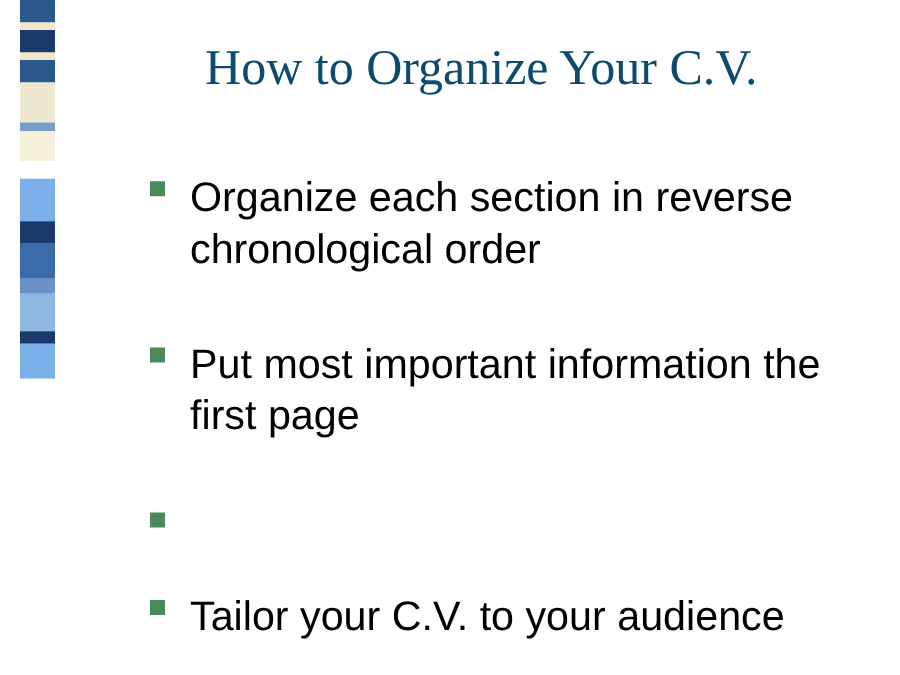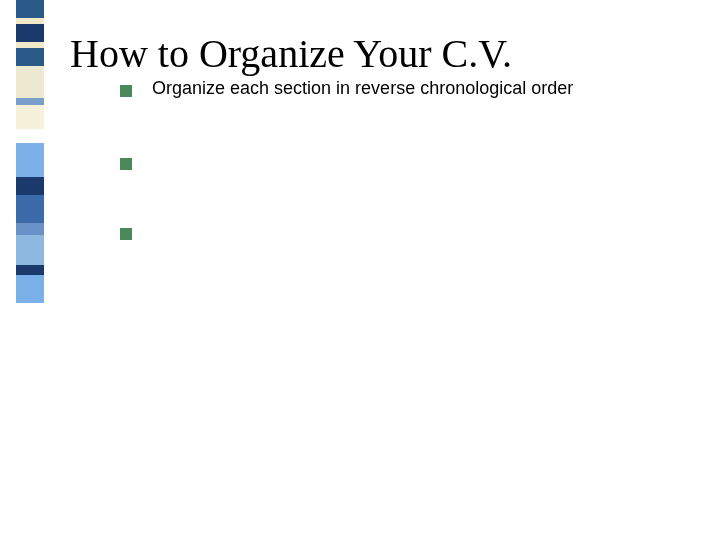--- a/index.html
+++ b/index.html
@@ -29,41 +29,43 @@
     }
     .content {
       position: absolute;
       left: 70px;
       top: 30px;
       right: 20px;
     }
     .title {
       font-family: "Times New Roman", Times, serif;
       font-size: 40px;
-      color: #000000;
+      color: #0c4a6e;
+      margin-bottom: 60px;
+      text-align: center;
       font-weight: normal;
     }
     .bullets {
       padding-left: 50px;
     }
     .bullet-item {
       display: flex;
       align-items: flex-start;
       margin-bottom: 50px;
     }
     .bullet-icon {
       width: 12px;
       height: 12px;
       background: #4a8a5a;
       margin-top: 8px;
       margin-right: 20px;
       flex-shrink: 0;
     }
     .bullet-text {
-      font-size: 18px;
+      font-size: 33px;
       color: #000;
       line-height: 1.25;
     }
   </style>
 </head>
 <body>
 
 <div class="sidebar" id="sidebar">
     <div class="sidebar-block" style="background: rgb(42, 90, 138); height: 18px;"></div>
     <div class="sidebar-block" style="background: rgb(240, 232, 200); height: 6px;"></div>
@@ -86,18 +88,23 @@
 
 <div class="content">
   <h1 class="title">How to Organize Your C.V.</h1>
   <div class="bullets" id="bullets">
       <div class="bullet-item">
         <div class="bullet-icon"></div>
         <div class="bullet-text">Organize each section in reverse chronological order</div>
       </div>
       <div class="bullet-item">
         <div class="bullet-icon"></div>
+        <div class="bullet-text">Put most important information the first page</div>
       </div>
       <div class="bullet-item">
         <div class="bullet-icon"></div>
+      </div>
+      <div class="bullet-item">
+        <div class="bullet-icon"></div>
+        <div class="bullet-text">Tailor your C.V. to your audience</div>
       </div>
     </div>
 </div>
 
 </body></html>

